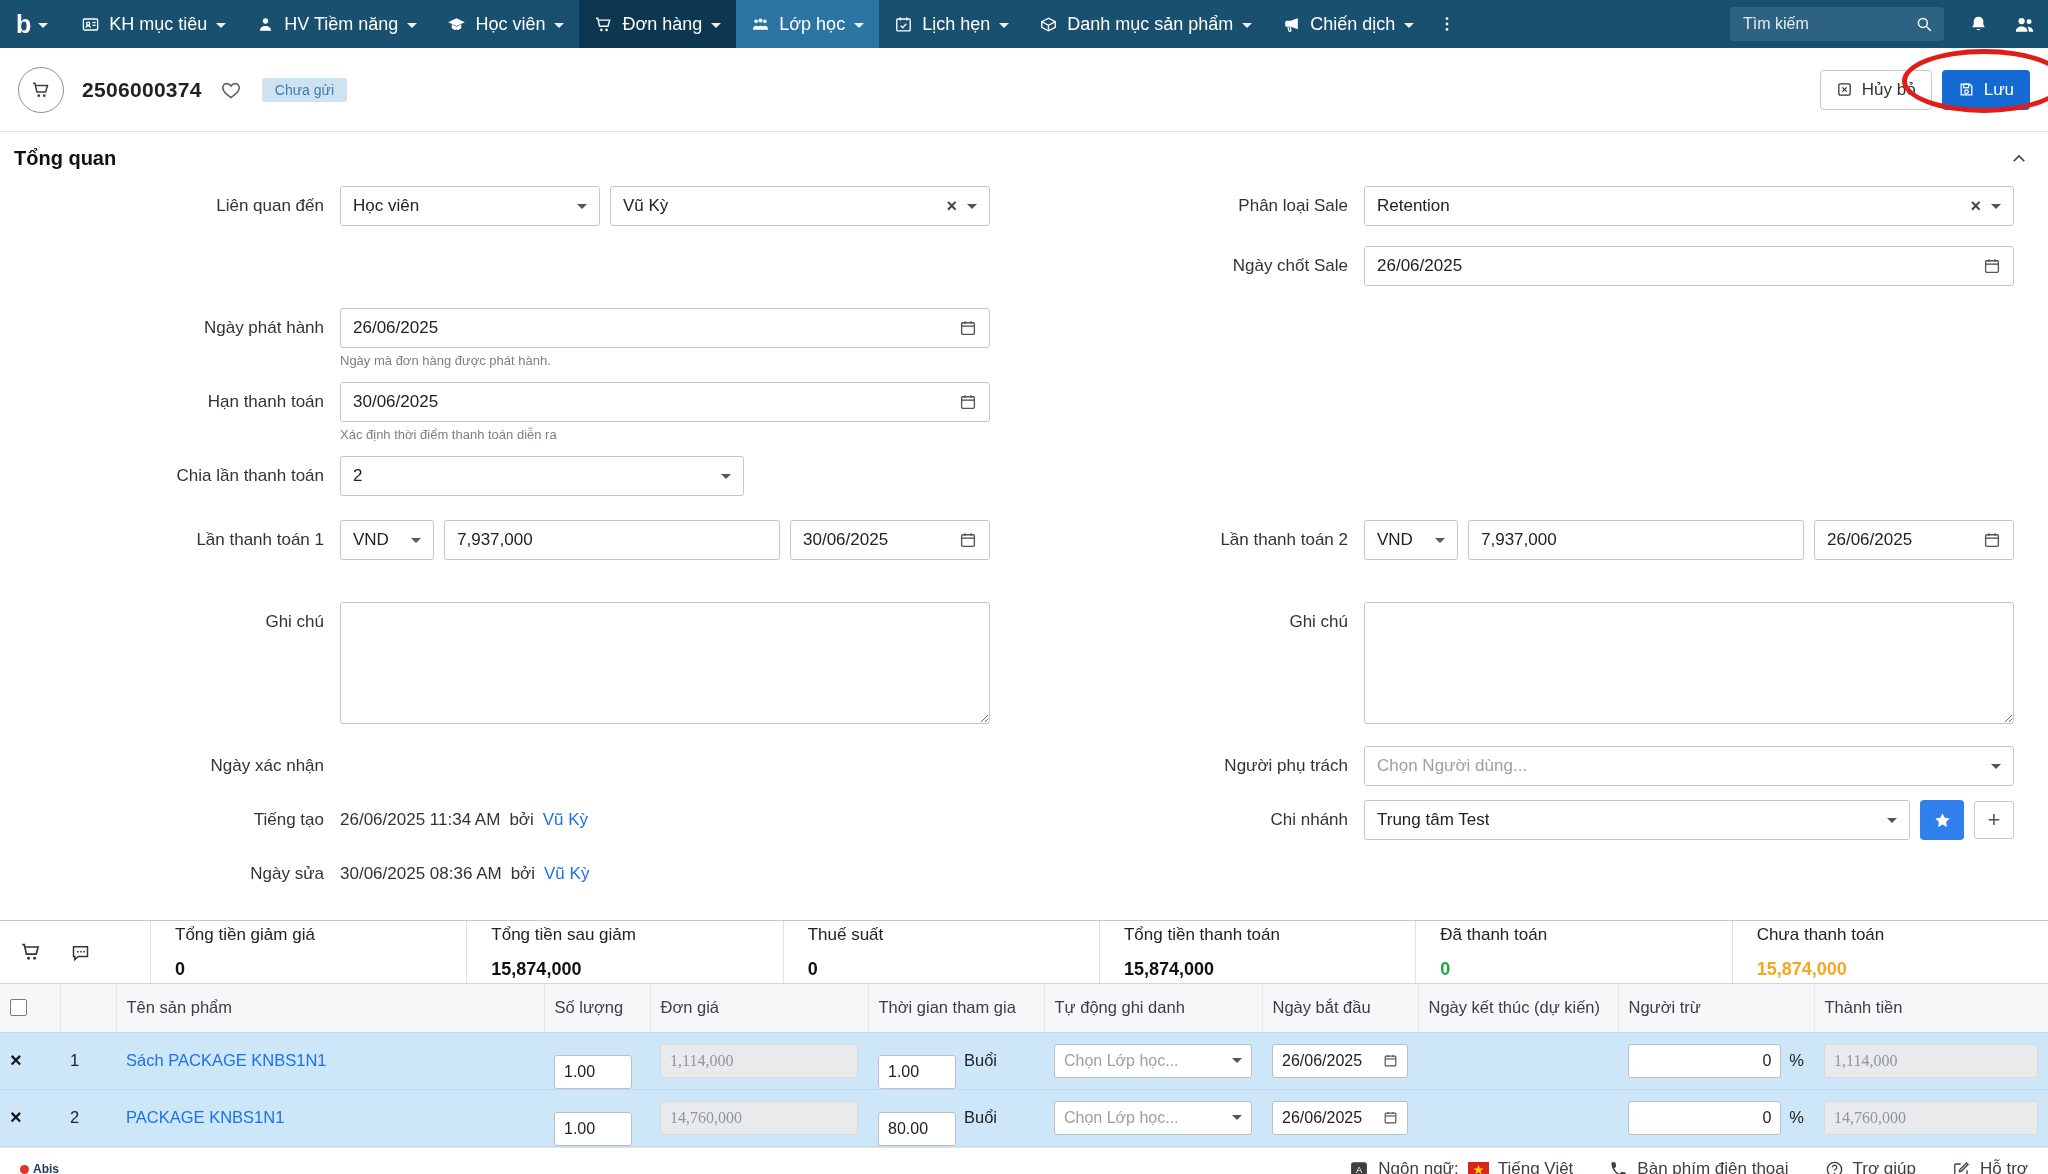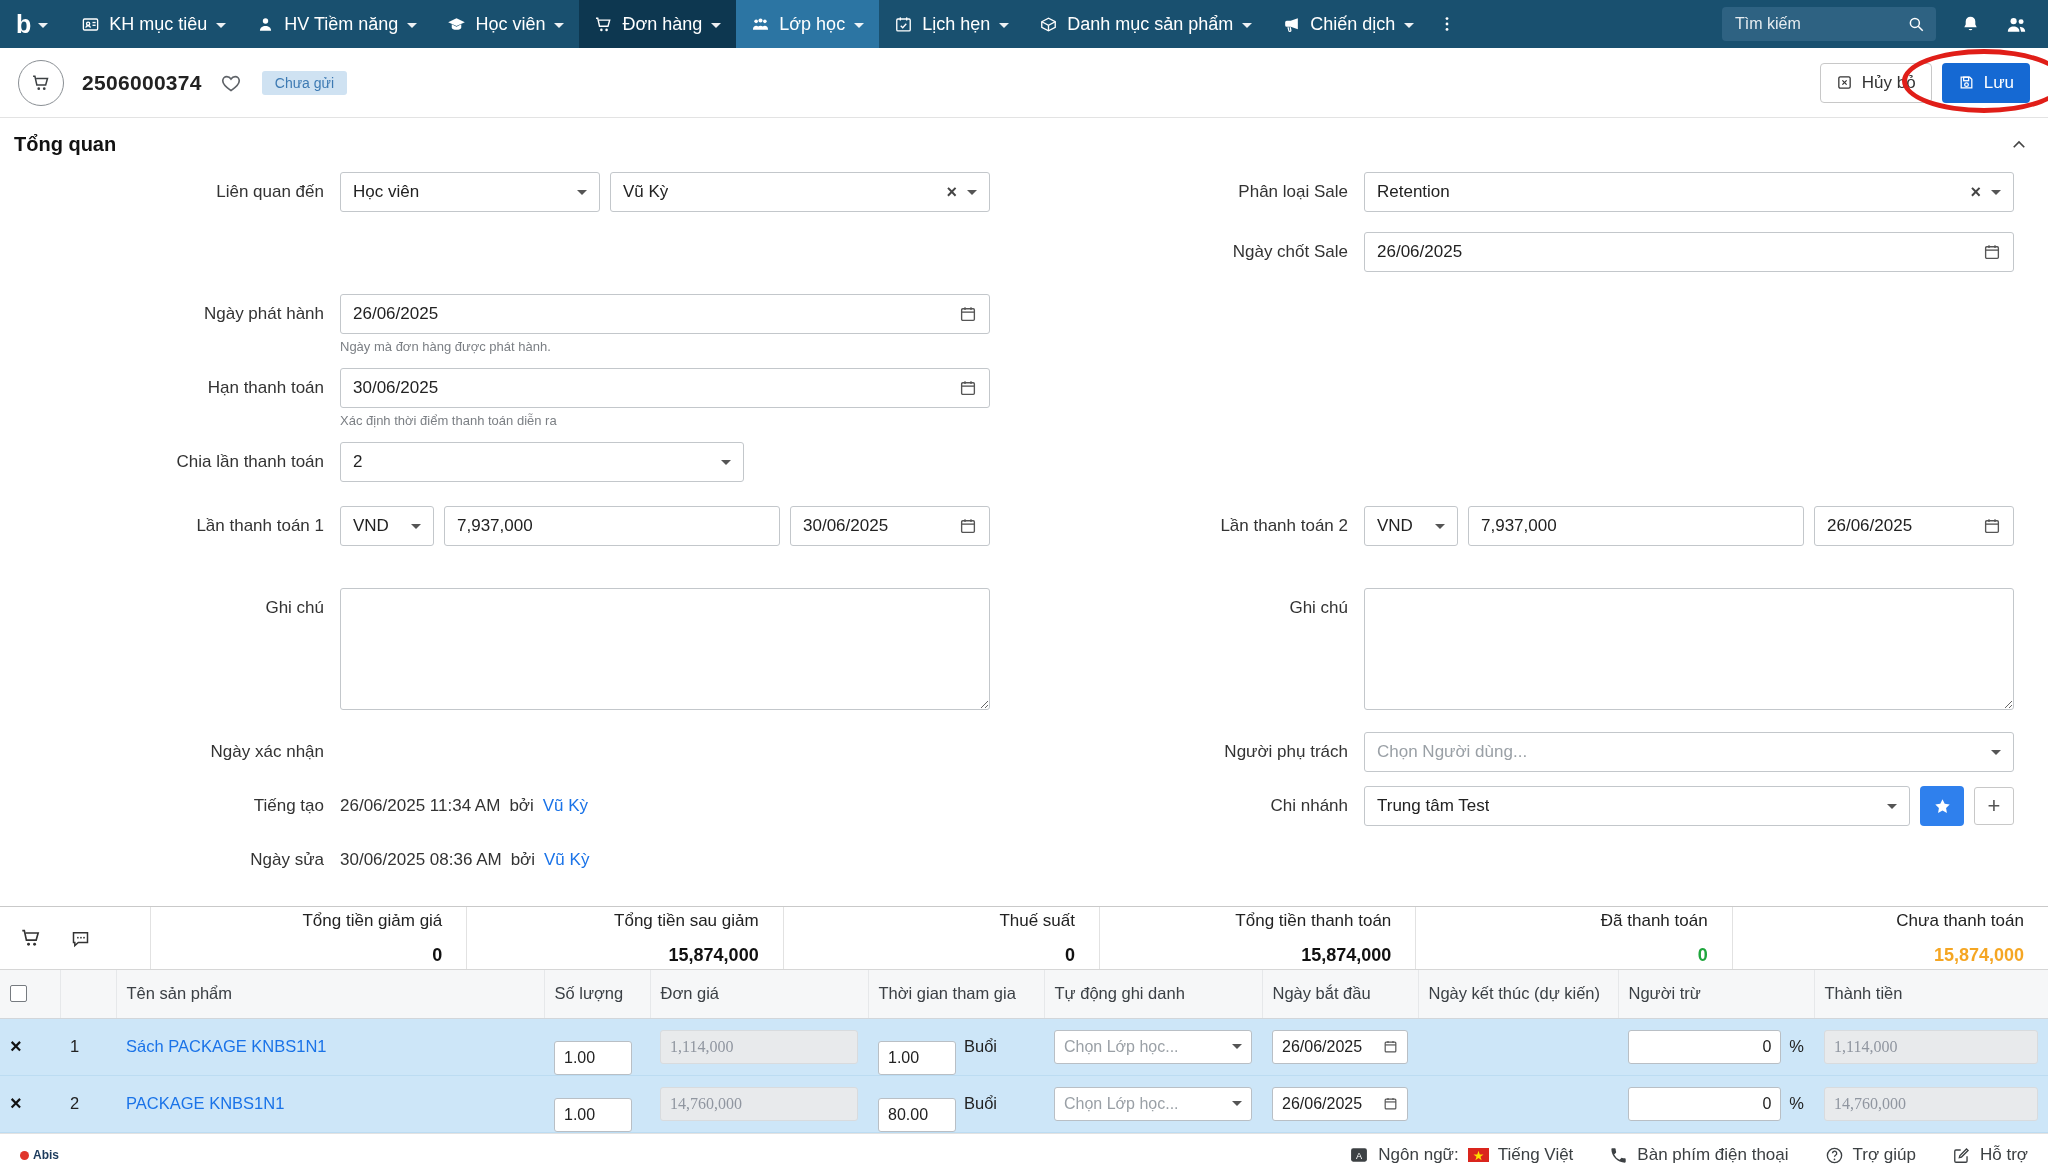--- a/index.html
+++ b/index.html
@@ -12,29 +12,29 @@
   .logo { display:flex; align-items:center; gap:7px; padding:0 18px 0 16px; cursor:pointer; }
   .logo-b { font-weight:bold; font-size:25px; line-height:1; }
   .nav-item { display:flex; align-items:center; gap:9px; padding:0 15px; font-size:18px; white-space:nowrap; cursor:pointer; }
   .nav-item.active { background:#0D3750; }
   .nav-item.highlight { background:#2C75A3; }
   .nicon { display:flex; }
   .nicon svg { width:19px; height:19px; display:block; }
   .caret { width:0; height:0; border-left:5px solid transparent; border-right:5px solid transparent; border-top:5px solid rgba(255,255,255,.92); margin-top:2px; }
   .caret.dark { border-top-color:#555; margin-top:0; }
   .nav-more { display:flex; align-items:center; padding:0 8px; cursor:pointer; }
-  .nav-right { margin-left:auto; display:flex; align-items:center; gap:24px; padding-right:20px; }
+  .nav-right { margin-left:auto; display:flex; align-items:center; gap:24px; padding-right:12px; }
   .nav-search { position:relative; }
   .nav-search input { width:214px; height:34px; background:#2E6282; border:none; border-radius:4px; color:#fff; padding:0 40px 0 13px; font-size:16px; font-family:"Liberation Sans",sans-serif; outline:none; }
   .nav-search input::placeholder { color:rgba(255,255,255,.88); }
   .search-icon { position:absolute; right:11px; top:8px; color:#fff; }
   .nav-ico-btn { color:#fff; display:flex; cursor:pointer; }
 
   
-  .order-header { height:70px; display:flex; align-items:center; padding:0 18px; border-bottom:1px solid #e3e3e3; position:relative; flex:0 0 auto; }
+  .order-header { height:84px; display:flex; align-items:center; padding:0 18px; border-bottom:1px solid #e3e3e3; position:relative; flex:0 0 auto; }
   .cart-circle { width:46px; height:46px; border:1.5px solid #8a8f94; border-radius:50%; display:flex; align-items:center; justify-content:center; color:#3c4043; cursor:pointer; }
   .order-number { font-size:21px; font-weight:bold; letter-spacing:.3px; margin-left:18px; }
   .heart-btn { color:#5f6368; margin-left:18px; display:flex; cursor:pointer; }
   .badge { background:#CFE2F2; color:#3D7AB3; font-size:14px; padding:4px 13px; border-radius:3px; margin-left:20px; }
   .header-actions { margin-left:auto; display:flex; gap:10px; align-items:center; }
   .btn { height:40px; display:inline-flex; align-items:center; gap:9px; border-radius:4px; font-size:17px; padding:0 15px; cursor:pointer; border:1px solid transparent; font-family:"Liberation Sans",sans-serif; }
   .btn-cancel { background:#fff; border-color:#c8c8c8; color:#333; }
   .btn-save { background:#1569D3; color:#fff; }
   .annotation { position:absolute; right:-18px; top:1px; width:164px; height:64px; border:5px solid #E01E18; border-radius:50%; pointer-events:none; z-index:5; }
 
@@ -69,21 +69,21 @@
   .note-area { width:100%; height:122px; border:1px solid #c3c7cb; border-radius:3px; resize:both; font-family:"Liberation Sans",sans-serif; font-size:16px; padding:8px 10px; }
   .plain-text { font-size:17px; color:#333; display:flex; gap:9px; align-items:center; }
   .link { color:#1A73E8; cursor:pointer; text-decoration:none; }
   .star-btn { width:44px; height:40px; flex:0 0 44px; background:#2F80ED; border-radius:4px; display:flex; align-items:center; justify-content:center; color:#fff; cursor:pointer; border:none; }
   .plus-btn { width:40px; height:38px; flex:0 0 40px; border:1px solid #c8c8c8; border-radius:3px; background:#fff; display:flex; align-items:center; justify-content:center; font-size:22px; color:#555; cursor:pointer; margin-left:auto; }
 
   
   .totals { display:flex; border-top:1px solid #c9c9c9; border-bottom:1px solid #d6d6d6; height:64px; align-items:stretch; margin-top:26px; flex:0 0 auto; }
   .totals-icons { flex:0 0 150px; display:flex; align-items:center; gap:28px; padding-left:20px; color:#333; }
   .totals-icons .tico { display:flex; cursor:pointer; }
-  .tcell { flex:1; border-left:1px solid #e2e2e2; display:flex; flex-direction:column; justify-content:center; align-items:flex-end; padding:0 24px; gap:14px; }
+  .tcell { flex:1; border-left:1px solid #e2e2e2; display:flex; flex-direction:column; justify-content:center; align-items:flex-start; padding:0 24px; gap:14px; }
   .tlabel { font-size:17px; color:#222; }
   .tvalue { font-size:18px; font-weight:bold; color:#111; }
   .tvalue.green { color:#1FA63D; }
   .tvalue.orange { color:#F5A623; }
 
   
   table.items { width:100%; border-collapse:collapse; table-layout:fixed; flex:0 0 auto; }
   .items th { background:#f6f7f8; font-weight:normal; color:#3b4045; font-size:16.5px; text-align:left; height:48px; padding:0 10px; border-right:1px solid #e6e8ea; border-bottom:1px solid #d2d6da; }
   .items th:last-child { border-right:none; }
   .items td { background:#CDE6F8; height:48px; padding:0 10px; border-bottom:1px solid #bcdcf2; font-size:16.5px; vertical-align:middle; }

